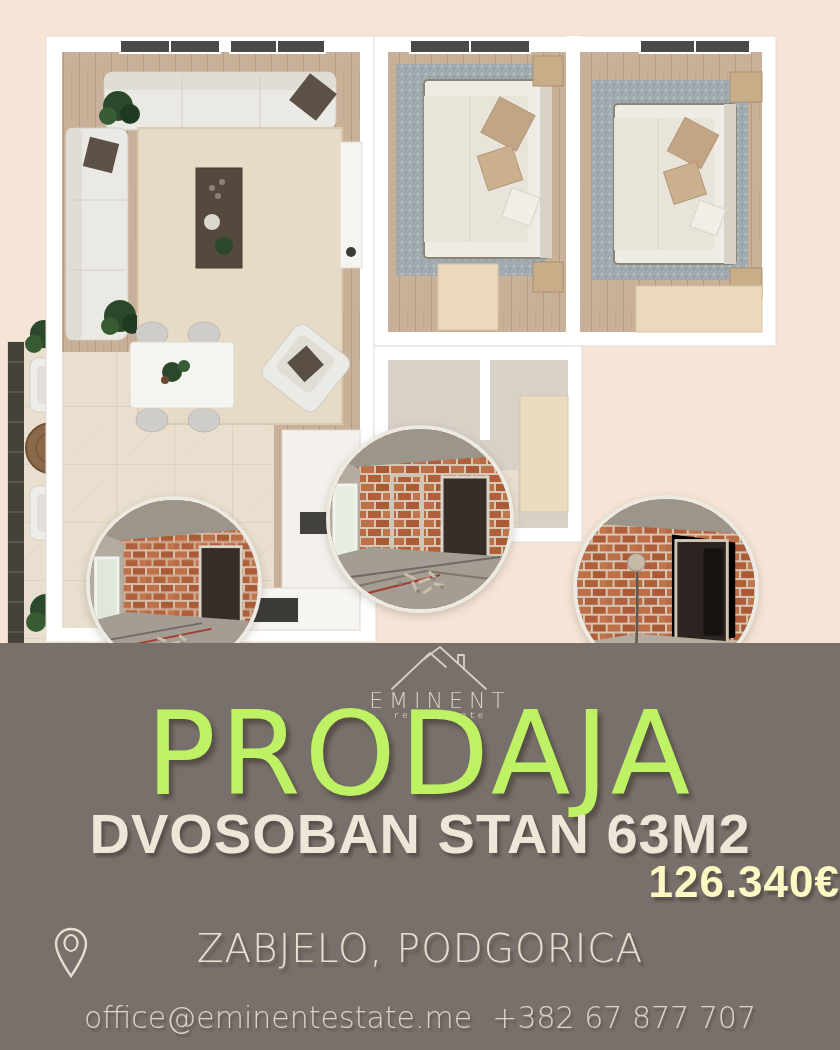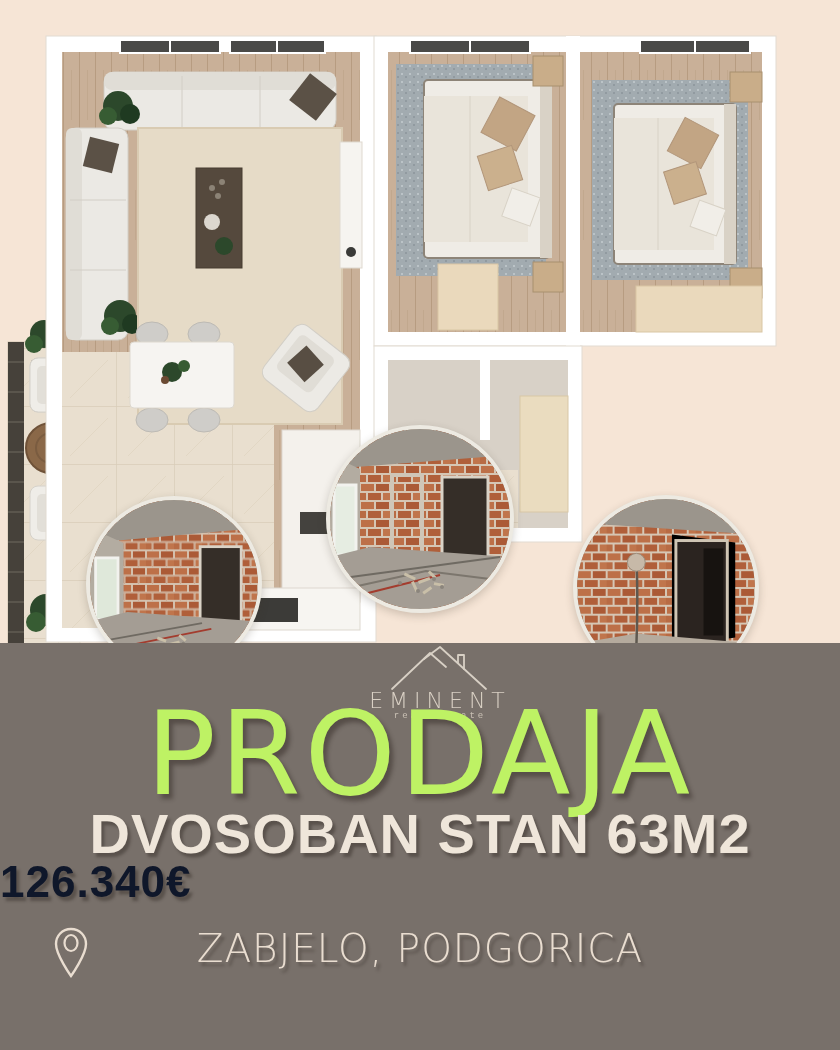--- a/index.html
+++ b/index.html
@@ -41,23 +41,23 @@
     color:#bef264;text-shadow:4px 5px 4px rgba(40,32,26,.42);
     white-space:nowrap;
   }
   .property{
     position:absolute;left:0;top:167px;width:100%;text-align:center;
     font-weight:700;font-size:56px;line-height:48px;letter-spacing:1px;
     color:#efe6da;text-shadow:3px 4px 3px rgba(40,32,26,.38);
     white-space:nowrap;
   }
   .price{
-    position:absolute;left:0;top:215px;width:100%;text-align:left;
+    position:absolute;left:0;top:215px;width:100%;text-align:right;
     font-weight:700;font-size:44px;line-height:48px;letter-spacing:1px;
-    color:#0f172a;text-shadow:3px 4px 3px rgba(40,32,26,.38);
+    color:#fef9c3;text-shadow:3px 4px 3px rgba(40,32,26,.38);
   }
   .location{
     position:absolute;left:0;top:275px;width:100%;text-align:center;
     font-family:"DejaVu Sans",sans-serif;font-weight:200;
     font-size:39px;line-height:62px;letter-spacing:1px;
     color:#e9ddd0;text-shadow:3px 4px 3px rgba(40,32,26,.35);
     white-space:nowrap;
   }
   .pin{position:absolute;left:52px;top:283px;}
   .contact{
@@ -357,15 +357,18 @@
     <div class="property">DVOSOBAN STAN 63M2</div>
 
     <div class="price">126.340€</div>
 
     <svg class="pin" width="38" height="60" viewBox="0 0 38 60">
       <path d="M19 3 C10 3 4 10 4 18 C4 29 19 50 19 50 C19 50 34 29 34 18 C34 10 28 3 19 3 Z" fill="none" stroke="#e9ddd0" stroke-width="2.4"></path>
       <ellipse cx="19" cy="17" rx="6.5" ry="8" fill="none" stroke="#e9ddd0" stroke-width="2.2"></ellipse>
     </svg>
     <div class="location">ZABJELO, PODGORICA</div>
 
+    <div class="contact">
+      <span>office@eminentestate.me</span><span class="sep"></span><span>+382 67 877 707</span>
+    </div>
 
   </div>
 </div>
 
 </body></html>

